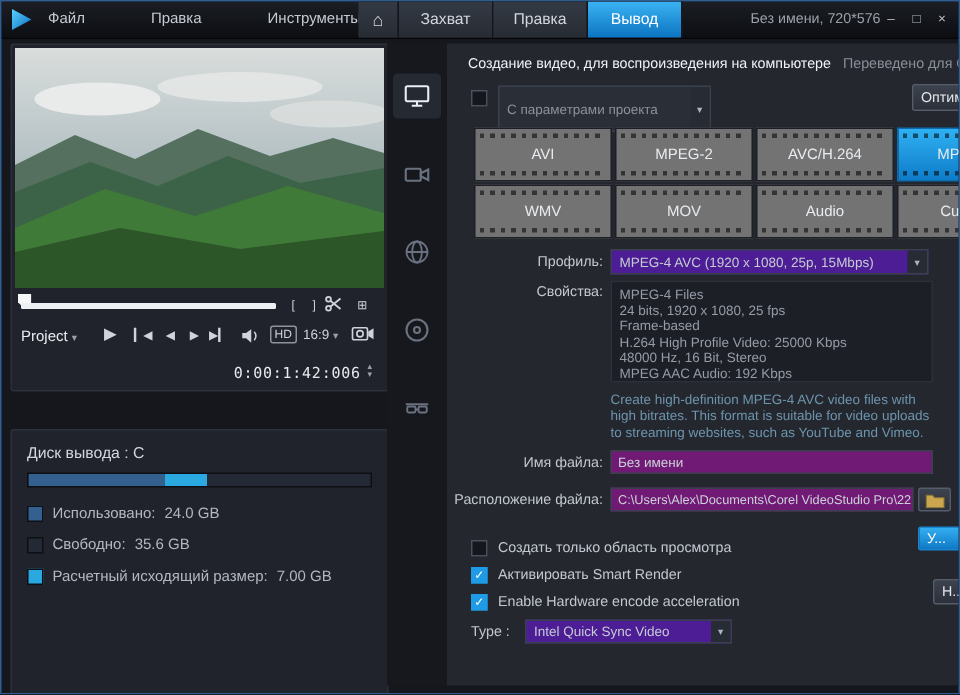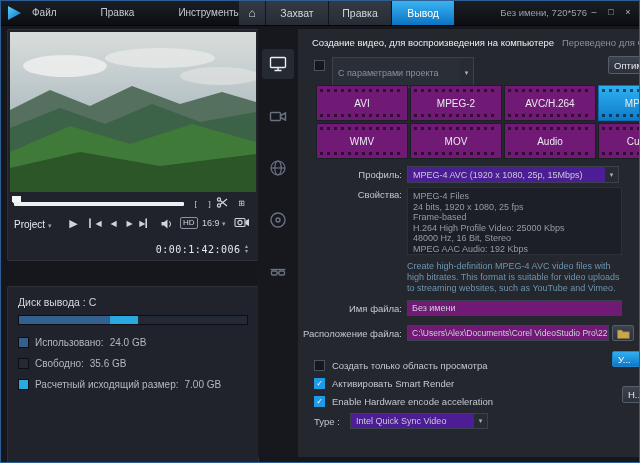--- a/index.html
+++ b/index.html
@@ -59,21 +59,21 @@
   .dd.dim{background:#2a2e36;color:#8a919c;}
   .dd .caret{margin-left:auto;width:13px;align-self:stretch;display:flex;align-items:center;
              justify-content:center;background:#262b34;font-size:7px;color:#aeb4bd;}
   .btn{position:absolute;background:linear-gradient(#3d434e,#2b303a);border:1px solid #555c6a;
        color:#e2e5ea;font-size:9.5px;display:flex;align-items:center;border-radius:2px;
        padding:0 5px;box-sizing:border-box;white-space:nowrap;}
   .btn.primary{background:linear-gradient(#34aef0,#0e79c6);border-color:#1b86cf;color:#fff;}
   .cb{position:absolute;width:11px;height:11px;background:#14171d;border:1px solid #4a515e;
       display:flex;align-items:center;justify-content:center;font-size:8px;color:#fff;box-sizing:border-box;}
   .cb.checked{background:#1e9be4;border-color:#1e9be4;}
-  .fmt{position:absolute;width:90px;height:34px;background:#701a75;border:1px solid #1c1f26;
+  .fmt{position:absolute;width:90px;height:34px;background:#737373;border:1px solid #1c1f26;
        display:flex;align-items:center;justify-content:center;font-size:10px;color:#e8ebef;}
   .fmt::before,.fmt::after{content:"";position:absolute;left:3px;right:3px;height:3px;
        background:repeating-linear-gradient(90deg,rgba(0,0,0,.55) 0 3px,transparent 3px 7px);}
   .fmt::before{top:3px;} .fmt::after{bottom:3px;}
   .fmt.selected{background:linear-gradient(#2fb0f2,#0e7cc9);border-color:#0d6cb0;}
   .propbox{position:absolute;background:#1c1f26;border:1px solid #2b303a;padding:3px 5px;
            font-size:9px;line-height:10.5px;color:#959ca7;box-sizing:border-box;}
   .desc{position:absolute;font-size:9px;line-height:11px;color:#6d94ad;}
   .opt-label{position:absolute;font-size:9.5px;color:#c3c8d0;white-space:nowrap;}
   svg{display:block;}

